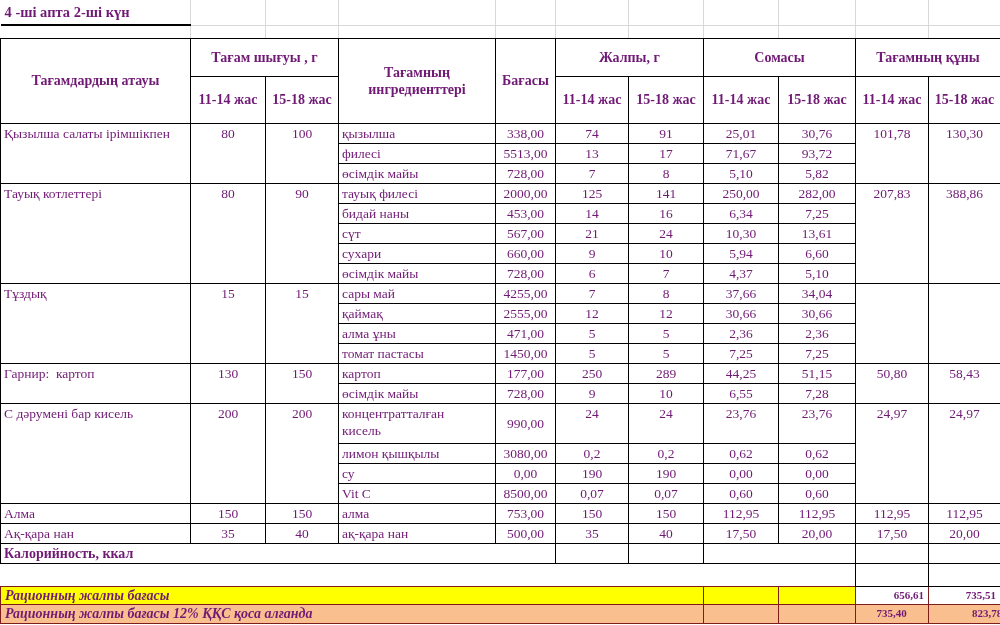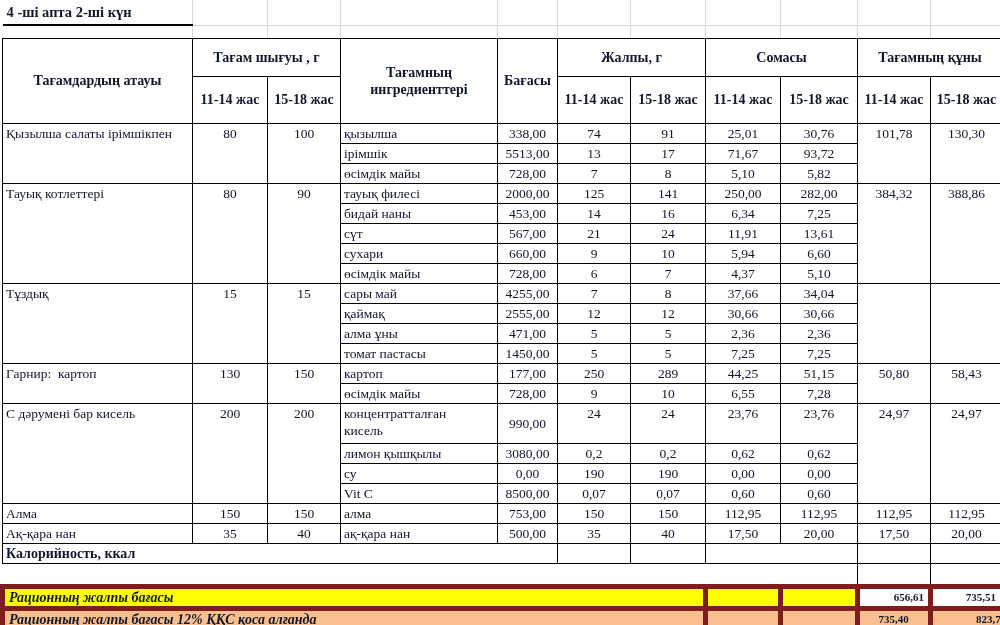--- a/index.html
+++ b/index.html
@@ -1,18 +1,18 @@
 <!DOCTYPE html>
 <html><head>
 <meta charset="utf-8">
 <style>
   html,body{margin:0;padding:0;background:#fff;}
   .sheet{
     width:1000px;height:625px;background:#fff;overflow:hidden;
-    font-family:"Liberation Serif","DejaVu Serif",serif;color:#0f172a;
+    font-family:"Liberation Serif","DejaVu Serif",serif;color:#701a75;
   }
   table{border-collapse:collapse;table-layout:fixed;width:1000px;}
   td{padding:0 3px;font-size:13.5px;line-height:17px;overflow:hidden;
      border:1px solid #000;vertical-align:middle;}
   
   .title-row td,.spacer-row td{
     border:none;border-right:1px solid #d8d8d8;border-bottom:1px solid #d8d8d8;
   }
   .title-row{height:25px;}
   .title-cell{
@@ -37,21 +37,21 @@
   .num{text-align:center;vertical-align:top;padding-top:1px;}
   .mid{text-align:center;vertical-align:middle;padding-top:0;}
   
   .cal-row{height:20px;}
   .cal-label{font-weight:bold;font-size:14px;text-align:left;}
   .empty-row{height:23px;}
   .empty-row td{border:none;}
   .empty-row td.boxed{border:1px solid #000;}
   .total-row{height:17px;}
   .vat-row{height:19px;}
-  .total-row td,.vat-row td{border:5px solid #7f1d1d;}
+  .total-row td,.vat-row td{border:1px solid #7f1d1d;}
   .f-label{
     font-weight:bold;font-style:italic;font-size:14px;text-align:left;padding-left:4px;
   }
   .f-val{font-weight:bold;font-size:11px;text-align:right;padding-right:4px;}
   .total-row td{background:#FFFF00;}
   .total-row td.f-val{background:#fff;}
   .vat-row td{background:#FABF8F;}
 </style>
 </head>
 <body>
@@ -131,21 +131,21 @@
           <td class="ing">қызылша</td>
           <td class="mid">338,00</td>
           <td class="num">74</td>
           <td class="num">91</td>
           <td class="num">25,01</td>
           <td class="num">30,76</td>
           <td class="num" rowspan="3">101,78</td>
           <td class="num" rowspan="3">130,30</td>
         </tr>
         <tr class="ing-row">
-          <td class="ing">ірімшік</td>
+          <td class="ing">филесі</td>
           <td class="mid">5513,00</td>
           <td class="num">13</td>
           <td class="num">17</td>
           <td class="num">71,67</td>
           <td class="num">93,72</td>
         </tr>
         <tr class="ing-row">
           <td class="ing">өсімдік майы</td>
           <td class="mid">728,00</td>
           <td class="num">7</td>
@@ -156,37 +156,37 @@
         <tr class="ing-row">
           <td class="name" rowspan="5">Тауық котлеттері</td>
           <td class="num" rowspan="5">80</td>
           <td class="num" rowspan="5">90</td>
           <td class="ing">тауық филесі</td>
           <td class="mid">2000,00</td>
           <td class="num">125</td>
           <td class="num">141</td>
           <td class="num">250,00</td>
           <td class="num">282,00</td>
-          <td class="num" rowspan="5">384,32</td>
+          <td class="num" rowspan="5">207,83</td>
           <td class="num" rowspan="5">388,86</td>
         </tr>
         <tr class="ing-row">
           <td class="ing">бидай наны</td>
           <td class="mid">453,00</td>
           <td class="num">14</td>
           <td class="num">16</td>
           <td class="num">6,34</td>
           <td class="num">7,25</td>
         </tr>
         <tr class="ing-row">
           <td class="ing">сүт</td>
           <td class="mid">567,00</td>
           <td class="num">21</td>
           <td class="num">24</td>
-          <td class="num">11,91</td>
+          <td class="num">10,30</td>
           <td class="num">13,61</td>
         </tr>
         <tr class="ing-row">
           <td class="ing">сухари</td>
           <td class="mid">660,00</td>
           <td class="num">9</td>
           <td class="num">10</td>
           <td class="num">5,94</td>
           <td class="num">6,60</td>
         </tr>

